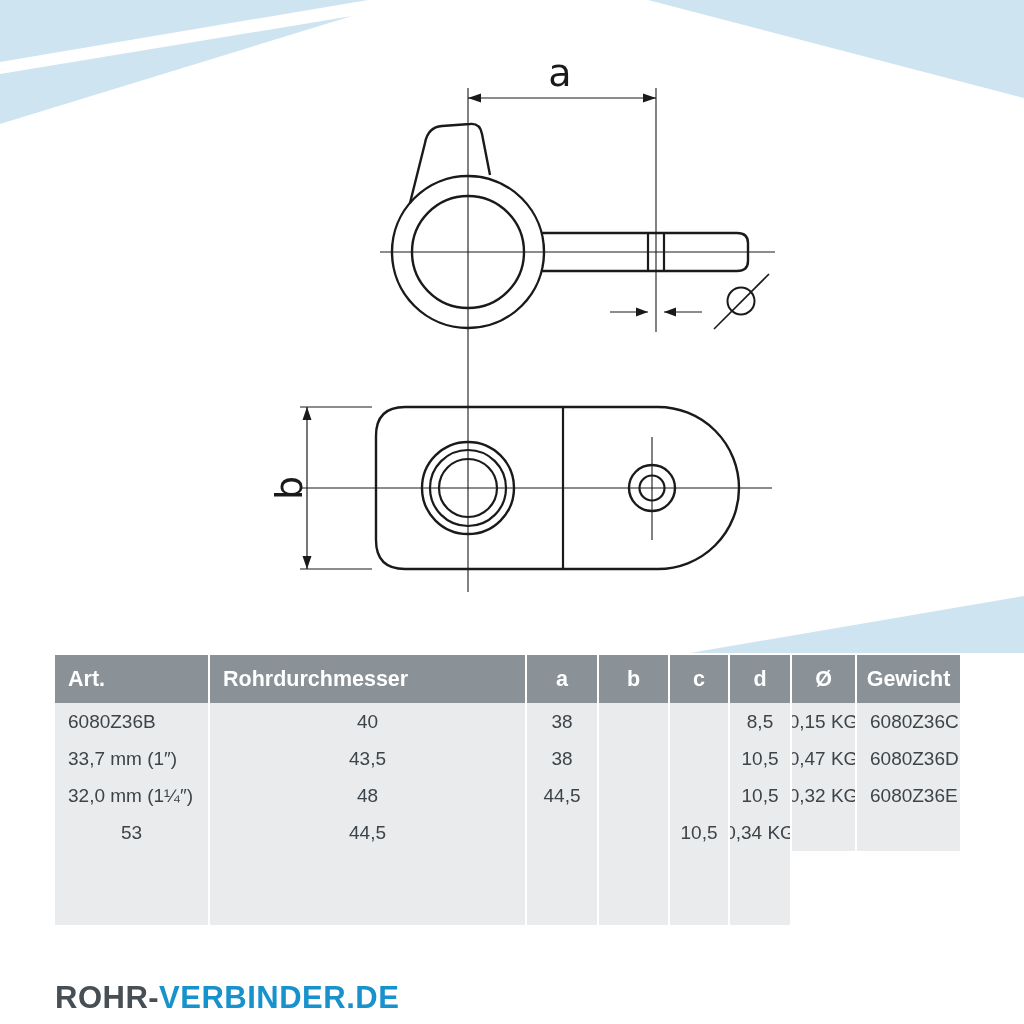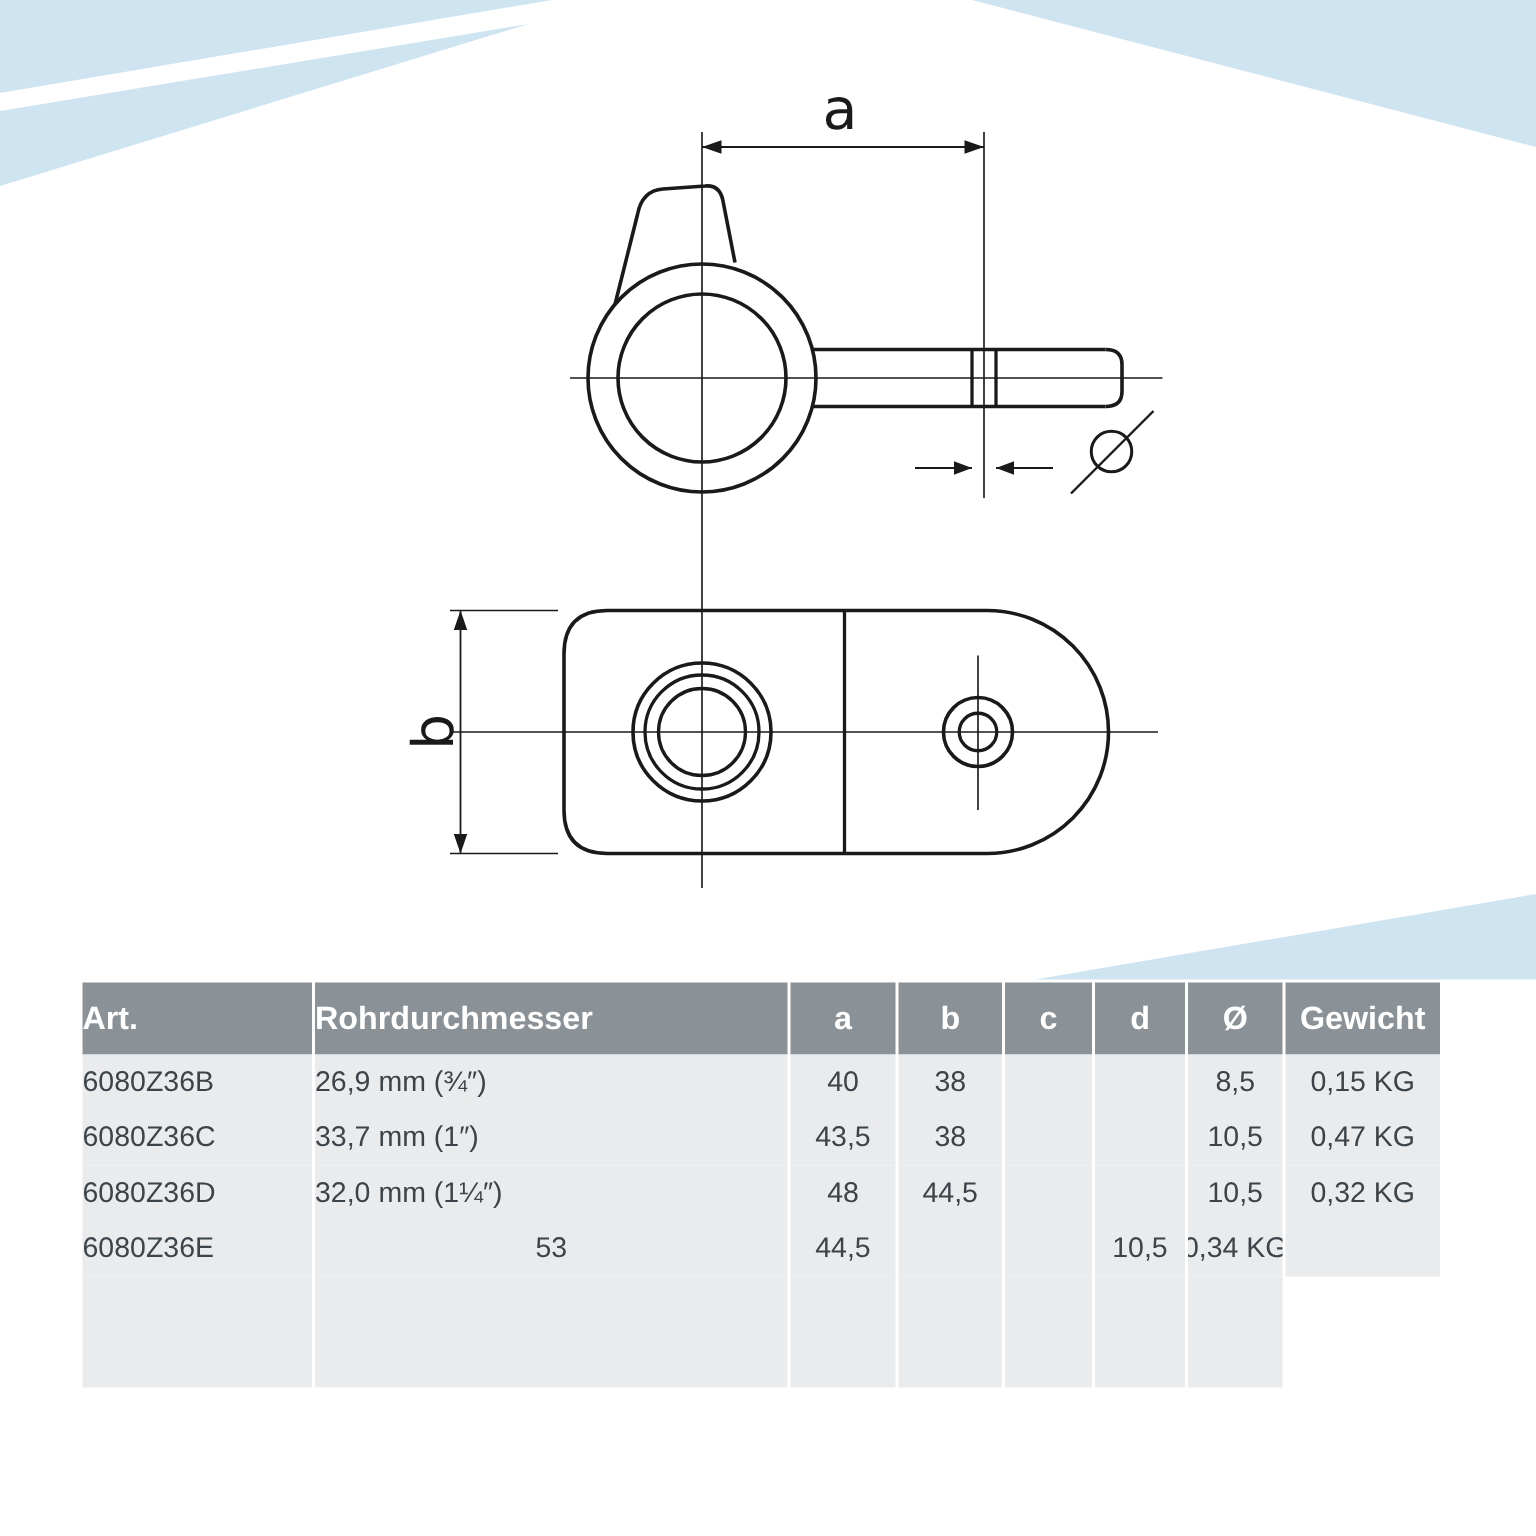--- a/index.html
+++ b/index.html
@@ -26,21 +26,21 @@
     grid-template-rows:48px repeat(4,37px) 1fr;
     column-gap:2px;
     background:#ffffff;
   }
   .cell{
     display:flex;align-items:center;justify-content:center;
     font-size:19px;background:var(--bodyg);color:var(--txt);
     white-space:nowrap;overflow:hidden;
   }
   .cell.head{background:var(--hdr);color:#ffffff;font-weight:bold;font-size:21.5px;}
-  .c0,.c1{justify-content:flex-start;}
+  .c0,.c1{justify-content:flex-start;padding-left:13px;}
   
   .logo{
     position:absolute;left:55px;top:980px;
     font-weight:bold;font-size:31px;letter-spacing:.5px;
     user-select:none;
   }
   .logo .p1{color:var(--dark);}
   .logo .p2{color:var(--blue);}
 </style>
 </head>
@@ -122,21 +122,20 @@
     <div class="cell head c0">Art.</div>
     <div class="cell head c1">Rohrdurchmesser</div>
     <div class="cell head c2">a</div>
     <div class="cell head c3">b</div>
     <div class="cell head c4">c</div>
     <div class="cell head c5">d</div>
     <div class="cell head c6">Ø</div>
     <div class="cell head c7">Gewicht</div>
 
   <div class="cell c0">6080Z36B</div>
-      <div class="cell c1">26,9 mm (¾″)</div>
       <div class="cell c2">40</div>
       <div class="cell c3">38</div>
       <div class="cell c4"></div>
       <div class="cell c5"></div>
       <div class="cell c6">8,5</div>
       <div class="cell c7">0,15 KG</div>
       <div class="cell c0">6080Z36C</div>
       <div class="cell c1">33,7 mm (1″)</div>
       <div class="cell c2">43,5</div>
       <div class="cell c3">38</div>
@@ -162,14 +161,17 @@
       <div class="cell c0"></div>
       <div class="cell c1"></div>
       <div class="cell c2"></div>
       <div class="cell c3"></div>
       <div class="cell c4"></div>
       <div class="cell c5"></div>
       <div class="cell c6"></div>
       <div class="cell c7"></div>
     </div>
 
+  <div class="logo">
+    <span class="p1">ROHR-</span><span class="p2">VERBINDER.DE</span>
+  </div>
 
 </div>
 
 </body></html>

